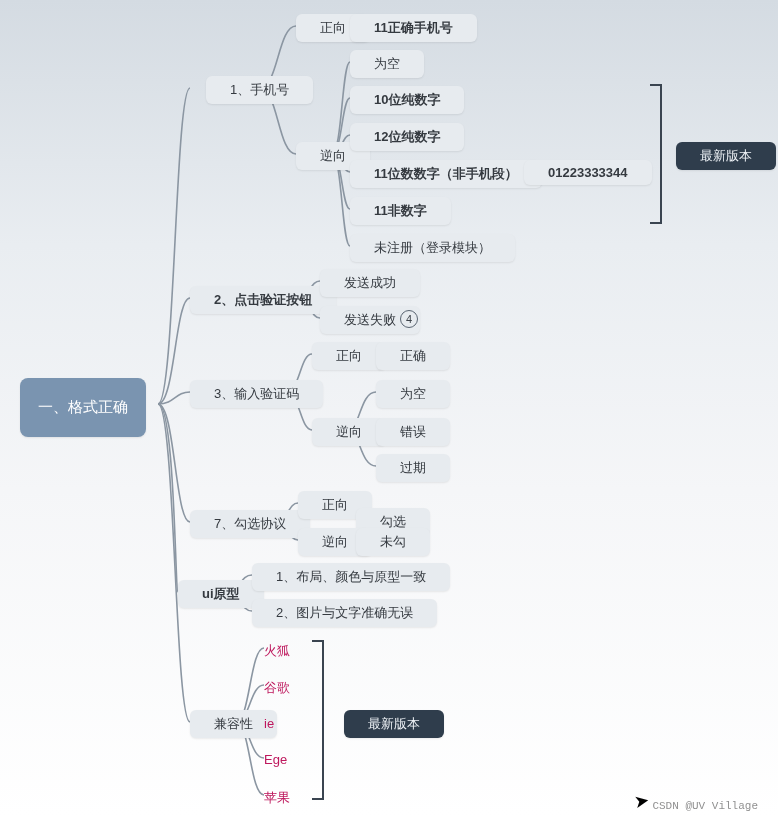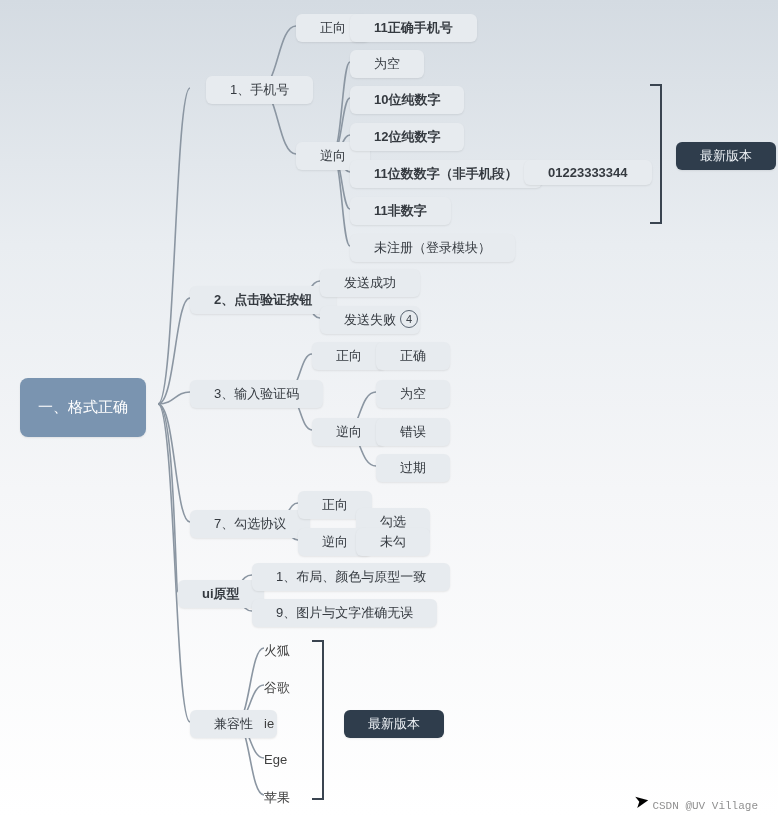--- a/index.html
+++ b/index.html
@@ -32,21 +32,21 @@
   }
   .bold { font-weight: 600; }
   .dark {
     background: #2f3d4c;
     color: #eef2f6;
     font-weight: 500;
   }
   .plain {
     background: transparent;
     box-shadow: none;
-    color: #404040;
+    color: #be185d;
     font-weight: 500;
     padding: 2px 0;
   }
   .badge {
     position: absolute;
     width: 16px; height: 16px;
     border: 1.5px solid #5a6572;
     border-radius: 50%;
     font-size: 11px;
     display: flex; align-items: center; justify-content: center;
@@ -166,21 +166,21 @@
 <div class="node" style="left:376px; top:454px;">过期</div>
 
 <div class="node" style="left:190px; top:510px;">7、勾选协议</div>
 <div class="node" style="left:298px; top:491px;">正向</div>
 <div class="node" style="left:356px; top:464px;margin-top:44px;">勾选</div>
 <div class="node" style="left:298px; top:528px;">逆向</div>
 <div class="node" style="left:356px; top:528px;">未勾</div>
 
 <div class="node bold" style="left:178px; top:580px;">ui原型</div>
 <div class="node" style="left:252px; top:563px;">1、布局、颜色与原型一致</div>
-<div class="node" style="left:252px; top:599px;">9、图片与文字准确无误</div>
+<div class="node" style="left:252px; top:599px;">2、图片与文字准确无误</div>
 
 <div class="node" style="left:190px; top:710px;">兼容性</div>
 <div class="plain node" style="left:264px; top:640px;">火狐</div>
 <div class="plain node" style="left:264px; top:677px;">谷歌</div>
 <div class="plain node bold" style="left:264px; top:714px;">ie</div>
 <div class="plain node bold" style="left:264px; top:750px;">Ege</div>
 <div class="plain node" style="left:264px; top:787px;">苹果</div>
 <div class="bracket" style="left:310px; top:640px; height:160px;"></div>
 <div class="node dark" style="left:344px; top:710px;">最新版本</div>
 

